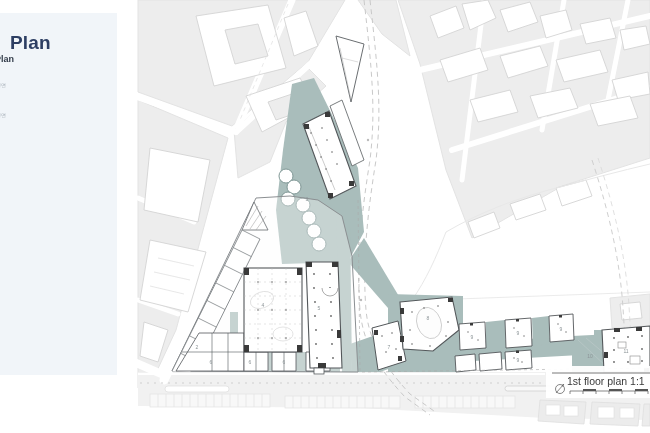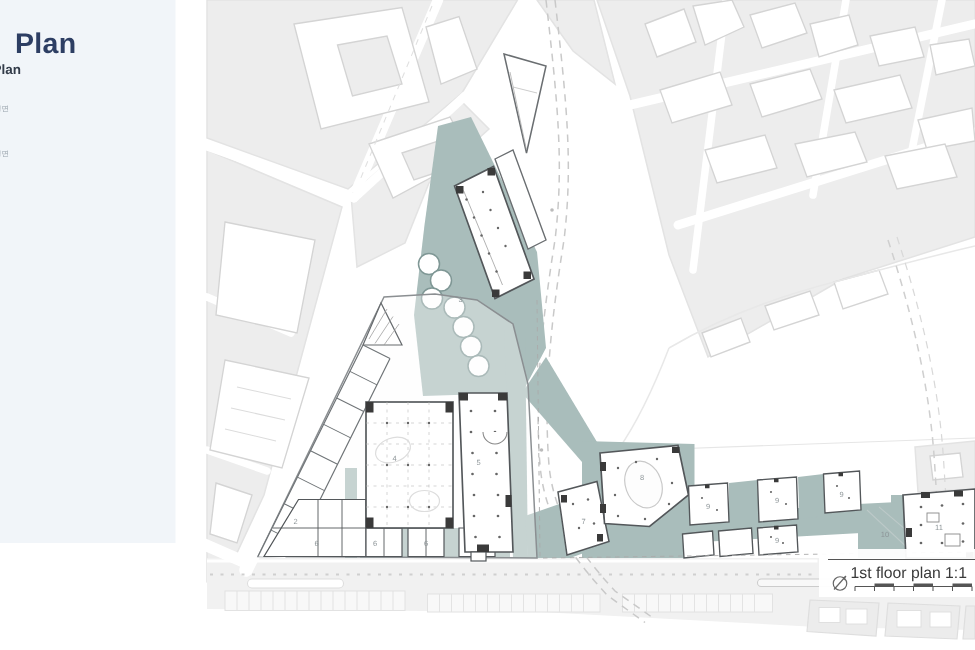--- a/index.html
+++ b/index.html
@@ -1,19 +1,19 @@
 <!DOCTYPE html>
 <html><head>
 <meta charset="utf-8">
 <style>
   html,body{margin:0;padding:0;background:#fff;}
   .stage{position:relative;width:650px;height:433px;overflow:hidden;background:#ffffff;
          font-family:"Liberation Sans", sans-serif;}
   .map-svg{position:absolute;left:0;top:0;z-index:1;}
-  .sidebar{position:absolute;left:0;top:0;width:117px;height:362px;background:#f1f5f9;
+  .sidebar{position:absolute;left:0;top:13px;width:117px;height:362px;background:#f1f5f9;
            z-index:2;overflow:hidden;}
   .sidebar-title{position:absolute;top:19px;left:10px;font-size:19px;font-weight:bold;
                  color:#2d3e63;letter-spacing:0.2px;}
   .sidebar-subtitle{position:absolute;top:41px;left:-5px;font-size:9px;font-weight:bold;
                     color:#333c4a;}
   .sidebar-note{position:absolute;left:-4px;font-size:5px;color:#99a3ad;}
   .note-1{top:69px;}
   .note-2{top:99px;}
   text{font-family:"Liberation Sans", sans-serif;}
   .plan-num{font-size:5px;fill:#8d9598;text-anchor:middle;}

